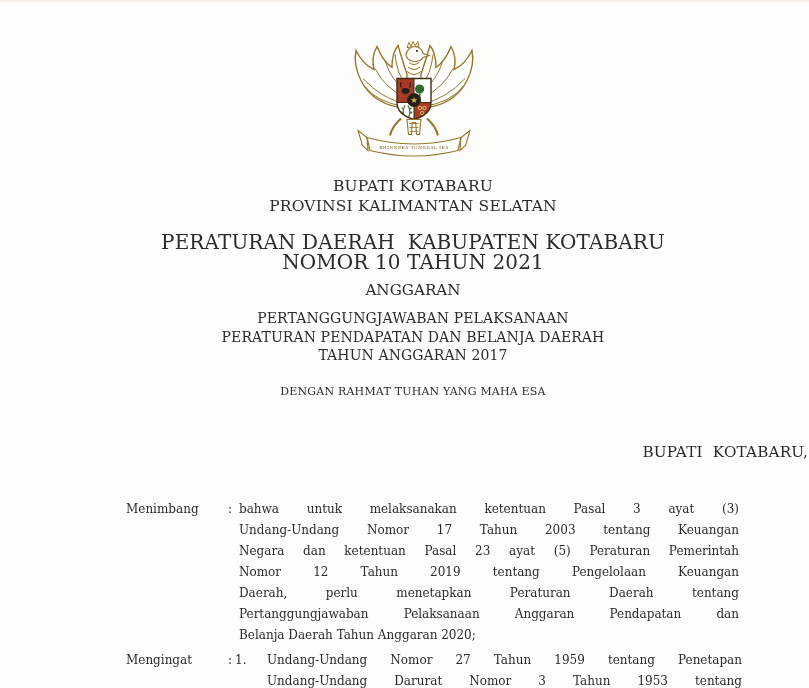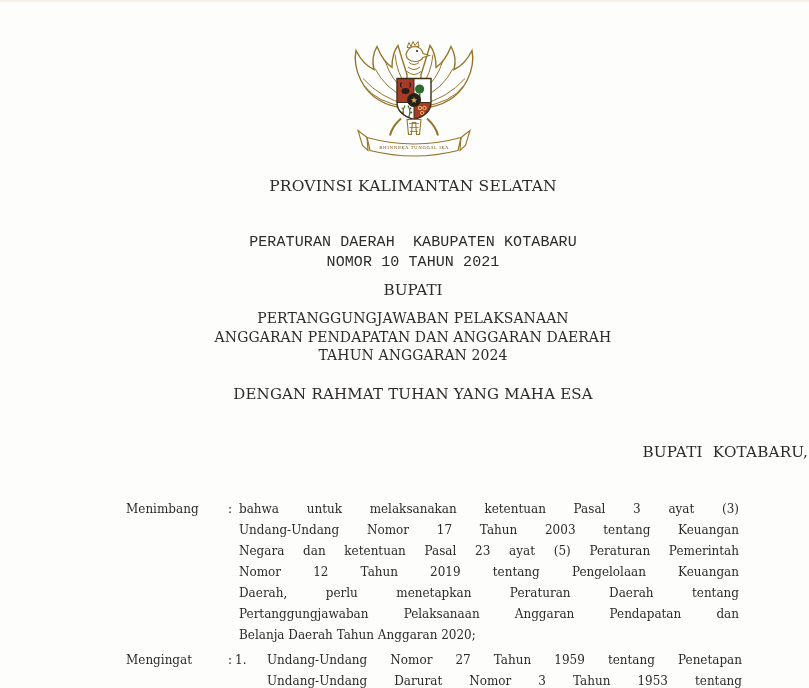--- a/index.html
+++ b/index.html
@@ -13,24 +13,24 @@
     color:#2d2b29;
   }
   .page::before{
     content:"";position:absolute;left:0;top:0;width:100%;height:3px;
     background:linear-gradient(#f3ece2,rgba(255,255,255,0));
   }
   .emblem{position:absolute;left:351px;top:38px;width:126px;height:122px;}
   .center-col{position:absolute;left:18px;width:790px;text-align:center;}
   .hline{white-space:pre-wrap;}
   .authority{top:176px;font-size:15.5px;line-height:20px;letter-spacing:.2px;}
-  .regulation{top:233px;font-size:15px;line-height:19.5px;letter-spacing:.1px;font-family:Liberation Mono, monospace;}
+  .regulation{top:233px;font-size:20px;line-height:19.5px;letter-spacing:.1px;}
   .tentang{top:281px;font-size:15.2px;}
   .subject{top:309px;font-size:14px;line-height:18.5px;letter-spacing:.1px;}
-  .invocation{top:385px;font-size:15px;letter-spacing:.2px;}
+  .invocation{top:385px;font-size:11px;letter-spacing:.2px;}
   .issuer{top:443px;font-size:15.2px;letter-spacing:.2px;text-align:right;}
   .row{position:absolute;left:126px;display:flex;align-items:flex-start;
        font-size:12px;line-height:21px;}
   .row-menimbang{top:499px;}
   .row-mengingat{top:650px;}
   .labelcell{width:106px;display:flex;justify-content:space-between;flex:none;}
   .numcell{width:25px;margin-left:3px;flex:none;}
   .bodycell{margin-left:7px;flex:none;}
   .bodycell.w-menimbang{width:500px;}
   .bodycell.w-mengingat{width:475px;}
@@ -97,34 +97,35 @@
 
     <g>
       <path d="M16,99 l-9,-7 4.5,15 5.5,5 z" fill="#ffffff" stroke="#96752a" stroke-width="1.1"></path>
       <path d="M110,99 l9,-7 -4.5,15 -5.5,5 z" fill="#ffffff" stroke="#96752a" stroke-width="1.1"></path>
       <path d="M16,99 q47,13 94,0 l-3,13 q-44,11 -88,0 z" fill="#ffffff" stroke="#96752a" stroke-width="1.2"></path>
       <text x="63" y="110.5" font-size="4.2" letter-spacing="0.6" fill="#6f5518" text-anchor="middle">BHINNEKA TUNGGAL IKA</text>
     </g>
   </svg>
 
   <div class="center-col authority">
+    <div class="hline">BUPATI KOTABARU</div>
     <div class="hline">PROVINSI KALIMANTAN SELATAN</div>
   </div>
 
   <div class="center-col regulation">
     <div class="hline">PERATURAN DAERAH  KABUPATEN KOTABARU</div>
     <div class="hline">NOMOR 10 TAHUN 2021</div>
   </div>
 
-  <div class="center-col tentang">BUPATI</div>
+  <div class="center-col tentang">ANGGARAN</div>
 
   <div class="center-col subject">
     <div class="hline">PERTANGGUNGJAWABAN PELAKSANAAN</div>
-    <div class="hline">ANGGARAN PENDAPATAN DAN ANGGARAN DAERAH</div>
-    <div class="hline">TAHUN ANGGARAN 2024</div>
+    <div class="hline">PERATURAN PENDAPATAN DAN BELANJA DAERAH</div>
+    <div class="hline">TAHUN ANGGARAN 2017</div>
   </div>
 
   <div class="center-col invocation hline">DENGAN RAHMAT TUHAN YANG MAHA ESA</div>
 
   <div class="center-col issuer hline">BUPATI  KOTABARU,</div>
 
   <div class="row row-menimbang">
     <div class="labelcell">
       <span>Menimbang</span>
       <span>:</span>

